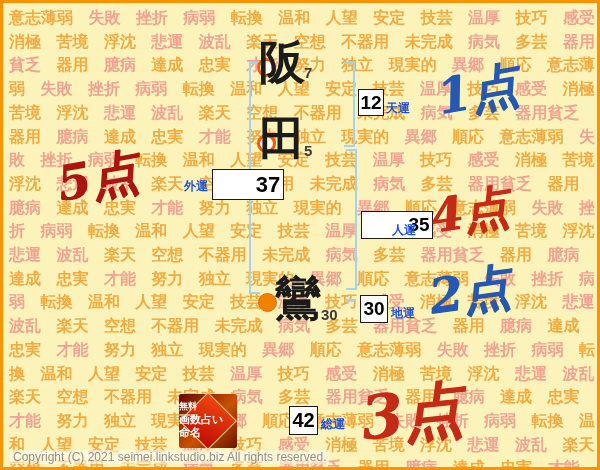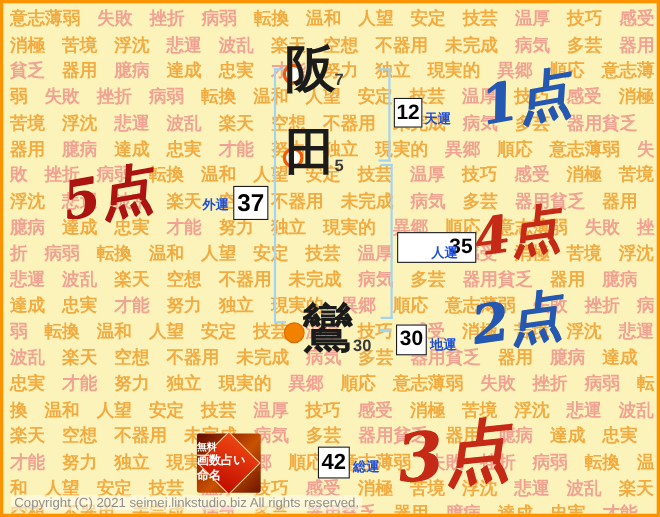--- a/index.html
+++ b/index.html
@@ -45,21 +45,21 @@
   .strokes{position:absolute;color:#3a3a3a;font-size:15px;font-weight:bold;}
   .s1{left:301px;top:61px;}
   .s2{left:301px;top:139px;}
   .s3{left:318px;top:303px;}
 
   
   .numbox{position:absolute;background:#ffffff;border:1px solid #1a1a1a;
     color:#000000;font-weight:600;text-align:center;
     font-family:"Liberation Sans",sans-serif;}
   .b-ten{left:355px;top:86px;width:24px;height:25px;font-size:19px;line-height:25px;}
-  .b-gai{left:209px;top:166px;width:30px;height:29px;font-size:22px;line-height:29px;}
+  .b-gai{left:209px;top:166px;width:30px;height:29px;font-size:22px;line-height:29px;padding-left:40px;}
   .b-jin{left:358px;top:208px;width:26px;height:26px;font-size:19px;line-height:26px;padding-left:44px;}
   .b-chi{left:357px;top:292px;width:26px;height:26px;font-size:19px;line-height:26px;}
   .b-sou{left:286px;top:403px;width:27px;height:27px;font-size:20px;line-height:27px;}
   .boxlabel{position:absolute;color:#1d4ed8;font-size:12px;font-weight:bold;}
   .l-ten{left:383px;top:97px;}
   .l-gai{left:181px;top:175px;}
   .l-jin{left:389px;top:219px;}
   .l-chi{left:388px;top:302px;}
   .l-sou{left:318px;top:413px;text-align:right;}
 

